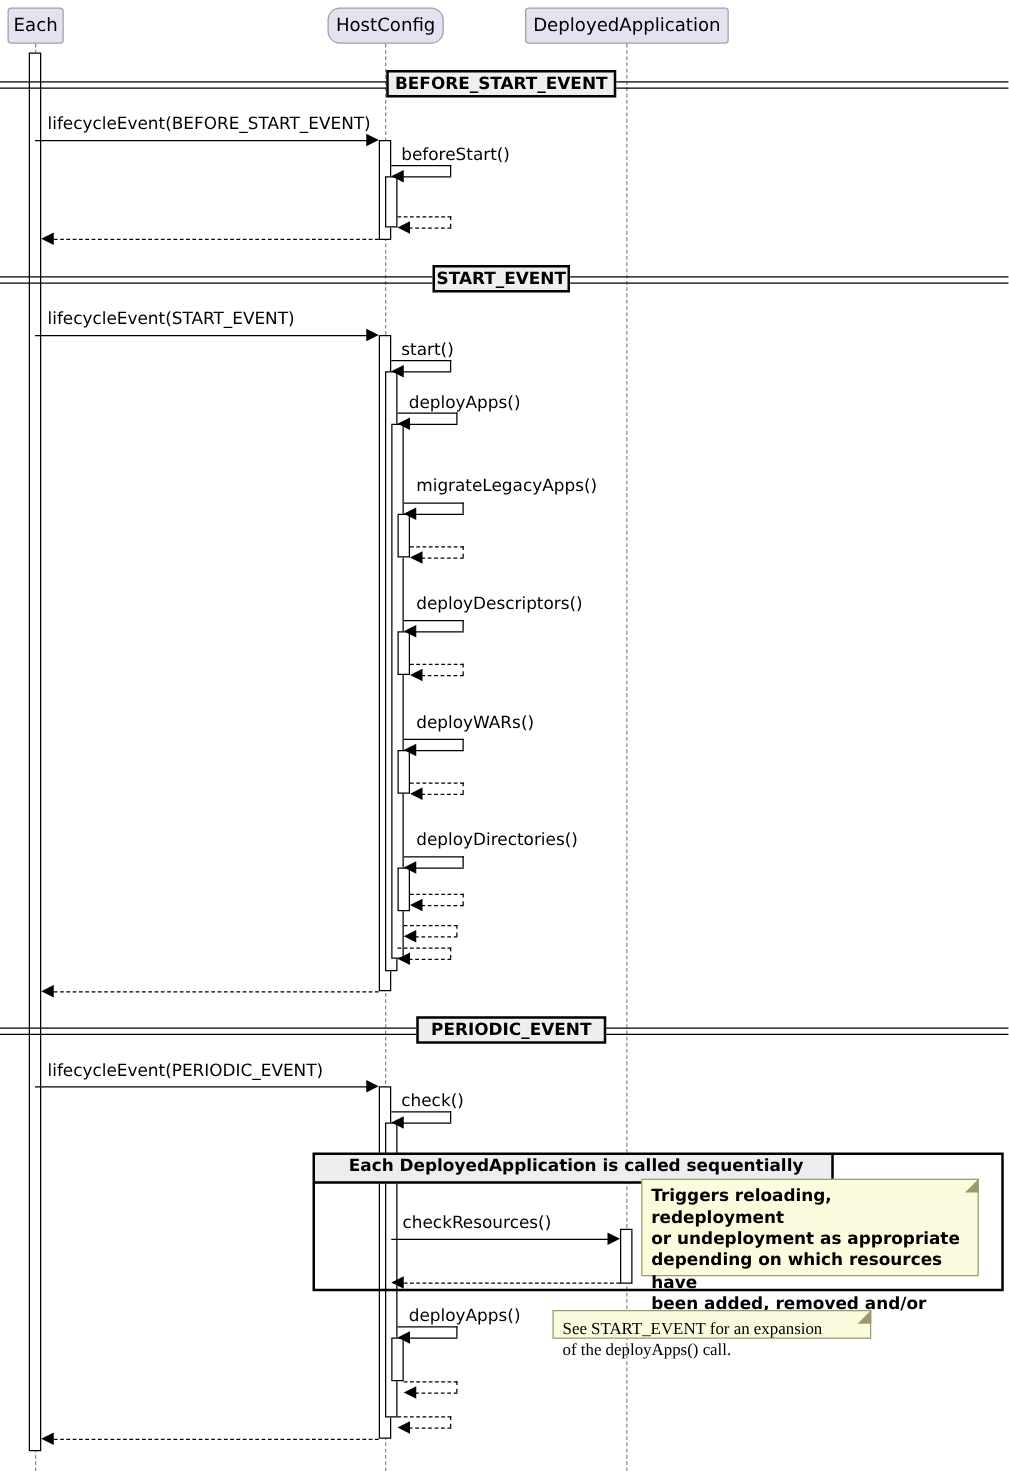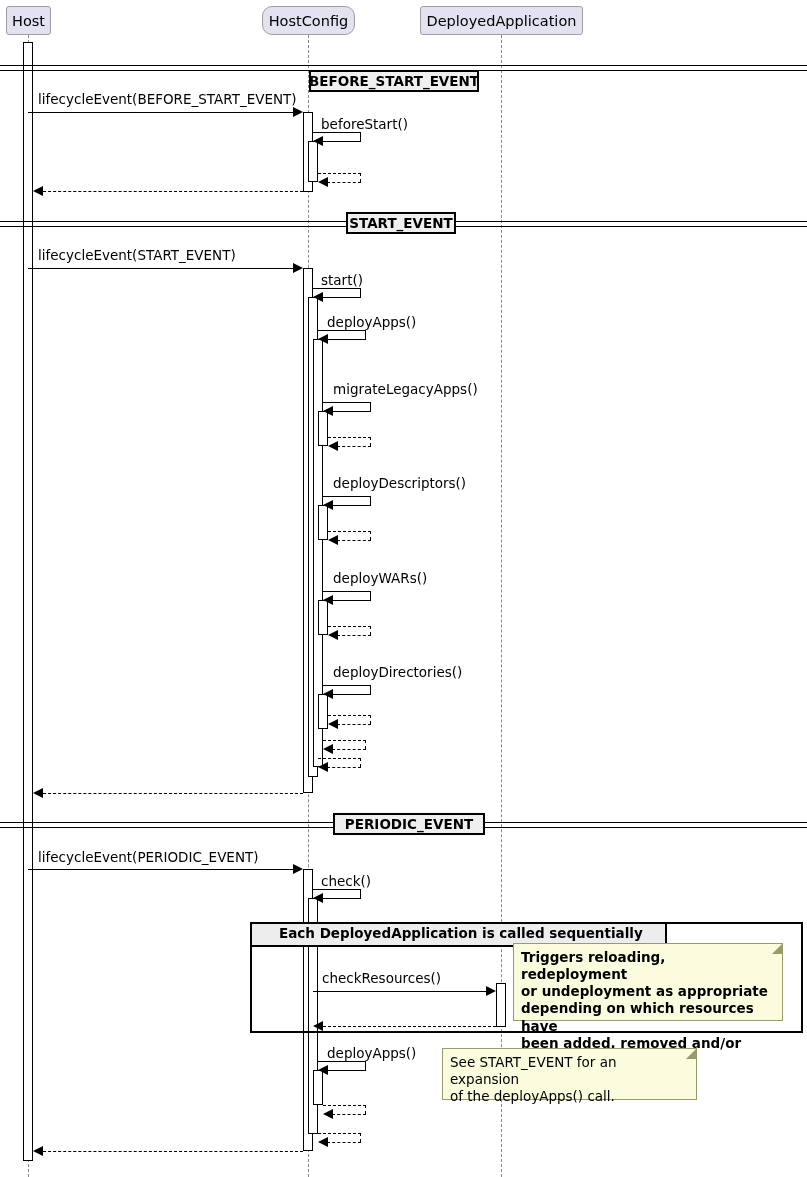--- a/index.html
+++ b/index.html
@@ -63,38 +63,38 @@
   }
   .note-fold-line{position:absolute;width:0;height:0;
     border-top:11px solid transparent;border-right:11px solid #9a9a6a;}
 </style>
 </head>
 <body>
 
 <div id="diagram">
 
   <div class="participant" style="left:6px;top:6px;width:45px;">
-    <span>Host</span>
+    <span>Each</span>
   </div>
   <div class="participant" style="left:262px;top:6px;width:93px;border-radius:10px;">
     <span>HostConfig</span>
   </div>
   <div class="participant" style="left:420px;top:6px;width:163px;">
     <span>DeployedApplication</span>
   </div>
 
   <div class="lifeline" style="left:28px;top:35px;height:1142px;"></div>
   <div class="lifeline" style="left:308px;top:35px;height:1142px;"></div>
   <div class="lifeline" style="left:501px;top:35px;height:1142px;"></div>
 
   <div class="act" style="left:23px;top:42px;height:1119px;"></div>
 
   <div class="divider" style="top:65px;"></div>
   <div class="divider" style="top:70px;"></div>
-  <div class="divider-box" style="left:309px;top:70px;width:170px;">
+  <div class="divider-box" style="left:309px;top:56px;width:184px;">
     <span>BEFORE_START_EVENT</span>
   </div>
 
   <div class="msg" style="left:38px;top:93px;">lifecycleEvent(BEFORE_START_EVENT)</div>
   <div class="hline" style="left:28px;top:112px;width:270px;"></div>
   <div class="arrow-r" style="left:293px;top:107px;"></div>
 
   <div class="act" style="left:303px;top:112px;height:80px;"></div>
   <div class="act" style="left:308px;top:141px;height:41px;"></div>
 
@@ -232,21 +232,21 @@
 been added, removed and/or changed.</div>
   <div class="note-fold-line" style="left:772px;top:943px;"></div>
 
   <div class="msg" style="left:327px;top:1047px;">deployApps()</div>
   <div class="act" style="left:313px;top:1070px;height:35px;"></div>
   <div class="hline" style="left:318px;top:1061px;width:48px;"></div>
   <div class="vline" style="left:365px;top:1061px;height:9px;"></div>
   <div class="hline" style="left:327px;top:1070px;width:39px;"></div>
   <div class="arrow-l" style="left:318px;top:1065px;"></div>
 
-  <div class="note" style="left:442px;top:1048px;width:255px;height:52px;">See START_EVENT for an expansion
+  <div class="note" style="left:442px;top:1048px;width:255px;height:23px;font-family:Liberation Serif, serif;">See START_EVENT for an expansion
 of the deployApps() call.</div>
   <div class="note-fold-line" style="left:686px;top:1048px;"></div>
 
   <div class="hline dash" style="left:323px;top:1105px;width:43px;"></div>
   <div class="vline dash" style="left:365px;top:1105px;height:9px;"></div>
   <div class="hline dash" style="left:332px;top:1114px;width:34px;"></div>
   <div class="arrow-l" style="left:323px;top:1109px;"></div>
 
   <div class="hline dash" style="left:318px;top:1133px;width:43px;"></div>
   <div class="vline dash" style="left:360px;top:1133px;height:9px;"></div>

